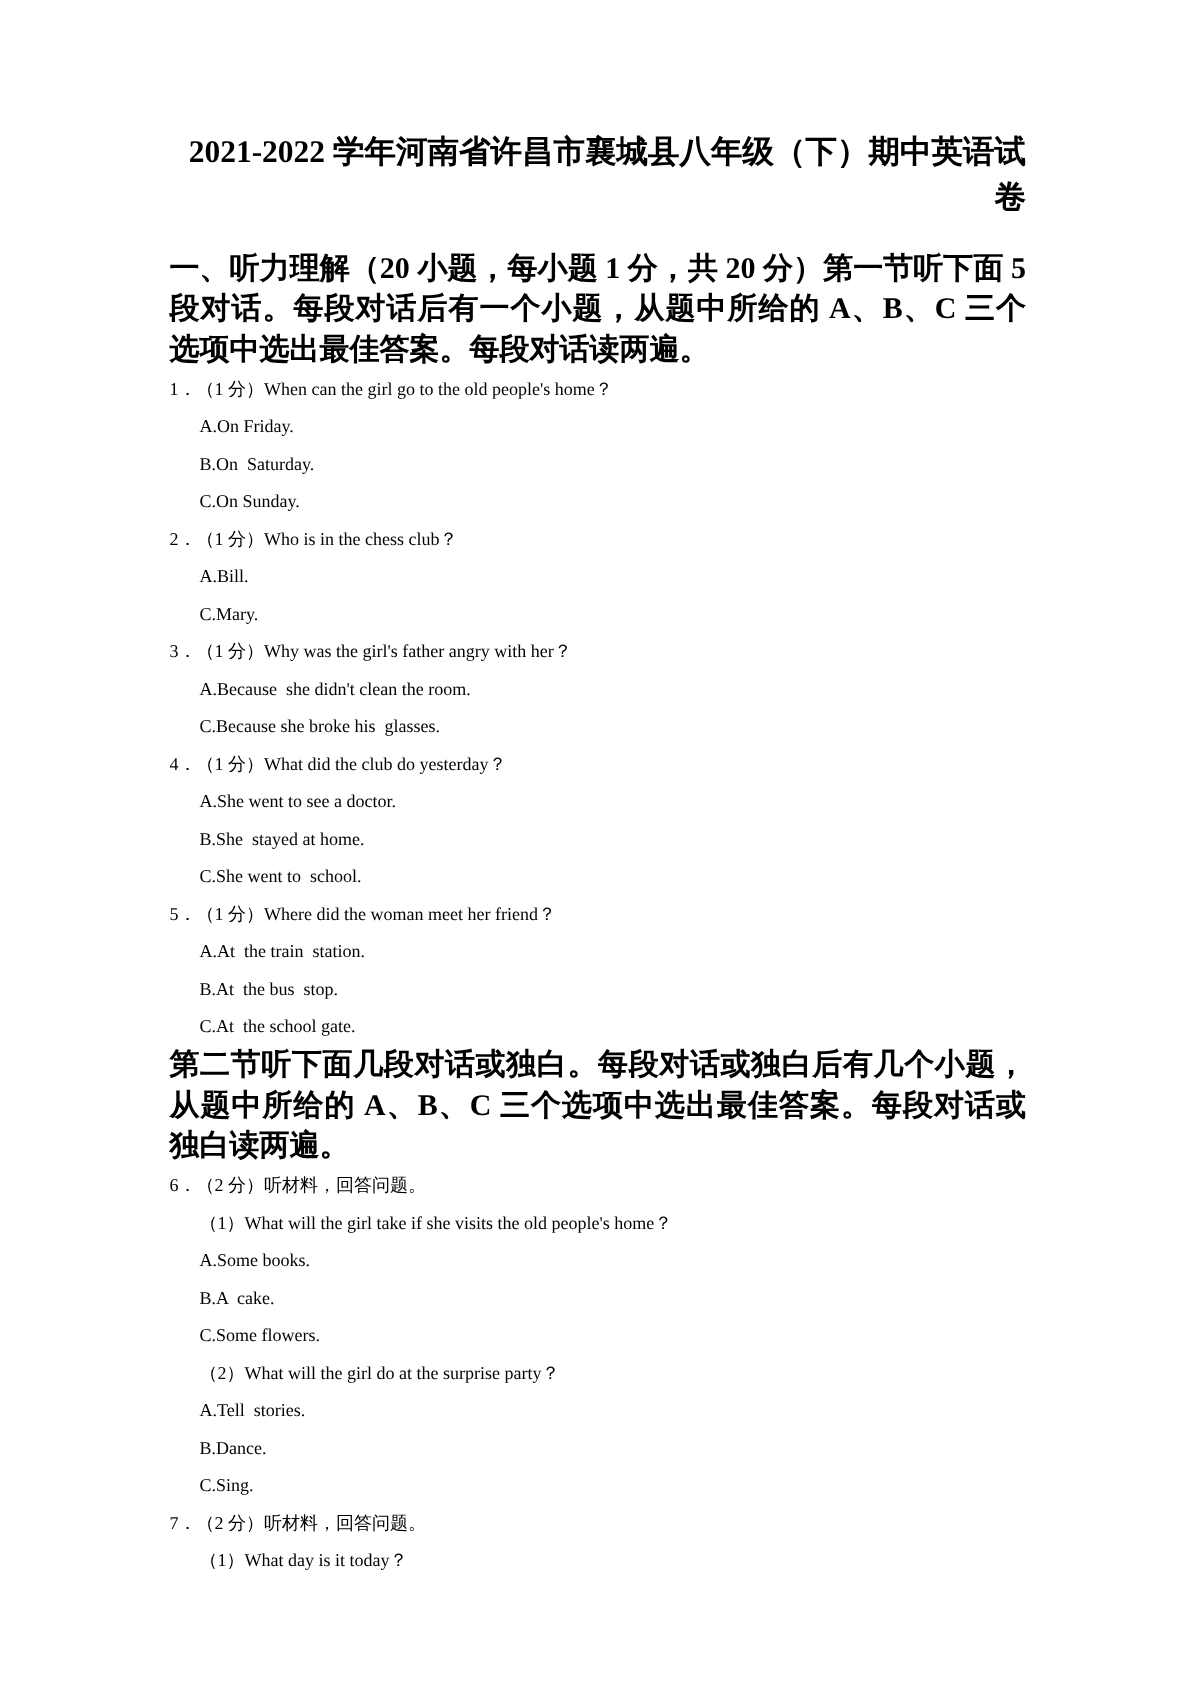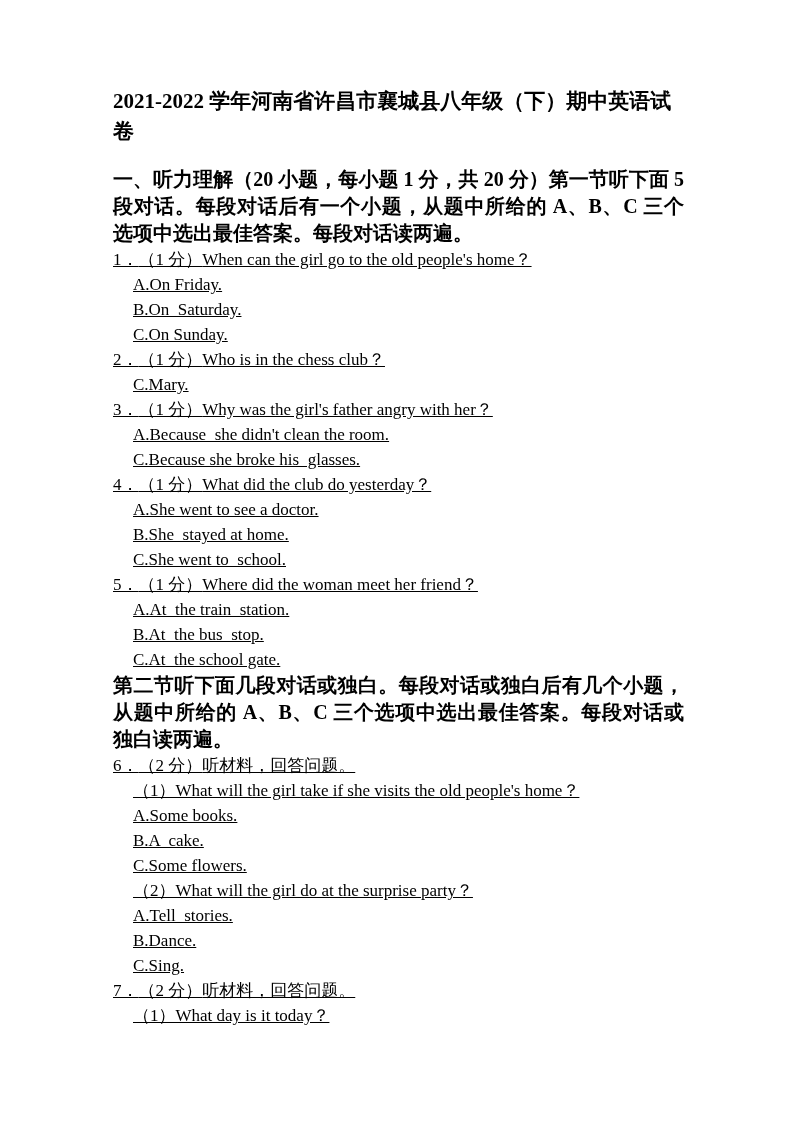--- a/index.html
+++ b/index.html
@@ -13,37 +13,36 @@
   }
   .page {
     width: 794px;
     height: 1123px;
     background: #ffffff;
     padding: 86px 110px 40px 113px;
   }
   .doc-title {
     font-size: 21px;
     font-weight: bold;
-    text-align: left;
+    text-align: right;
     line-height: 30px;
     margin-bottom: 20px;
     white-space: pre-wrap;
   }
   .instructions {
     font-size: 20px;
     font-weight: bold;
     line-height: 27px;
     text-align: justify;
     white-space: pre-wrap;
   }
   .q-line {
-    font-size: 17px;
+    font-size: 12px;
     line-height: 25px;
     white-space: pre-wrap;
-    text-decoration: underline;
   }
   .option, .sub-q {
     padding-left: 20px;
   }
 </style>
 </head>
 <body>
 
 <div class="page">
 
@@ -53,20 +52,21 @@
 
   <div class="question">
     <div class="q-line"><span>1．</span><span>（1 分）</span><span>When can the girl go to the old people's home？</span></div>
     <div class="q-line option">A.On Friday.</div>
     <div class="q-line option">B.On  Saturday.</div>
     <div class="q-line option">C.On Sunday.</div>
   </div>
 
   <div class="question">
     <div class="q-line"><span>2．</span><span>（1 分）</span><span>Who is in the chess club？</span></div>
+    <div class="q-line option">A.Bill.</div>
     <div class="q-line option">C.Mary.</div>
   </div>
 
   <div class="question">
     <div class="q-line"><span>3．</span><span>（1 分）</span><span>Why was the girl's father angry with her？</span></div>
     <div class="q-line option">A.Because  she didn't clean the room.</div>
     <div class="q-line option">C.Because she broke his  glasses.</div>
   </div>
 
   <div class="question">

